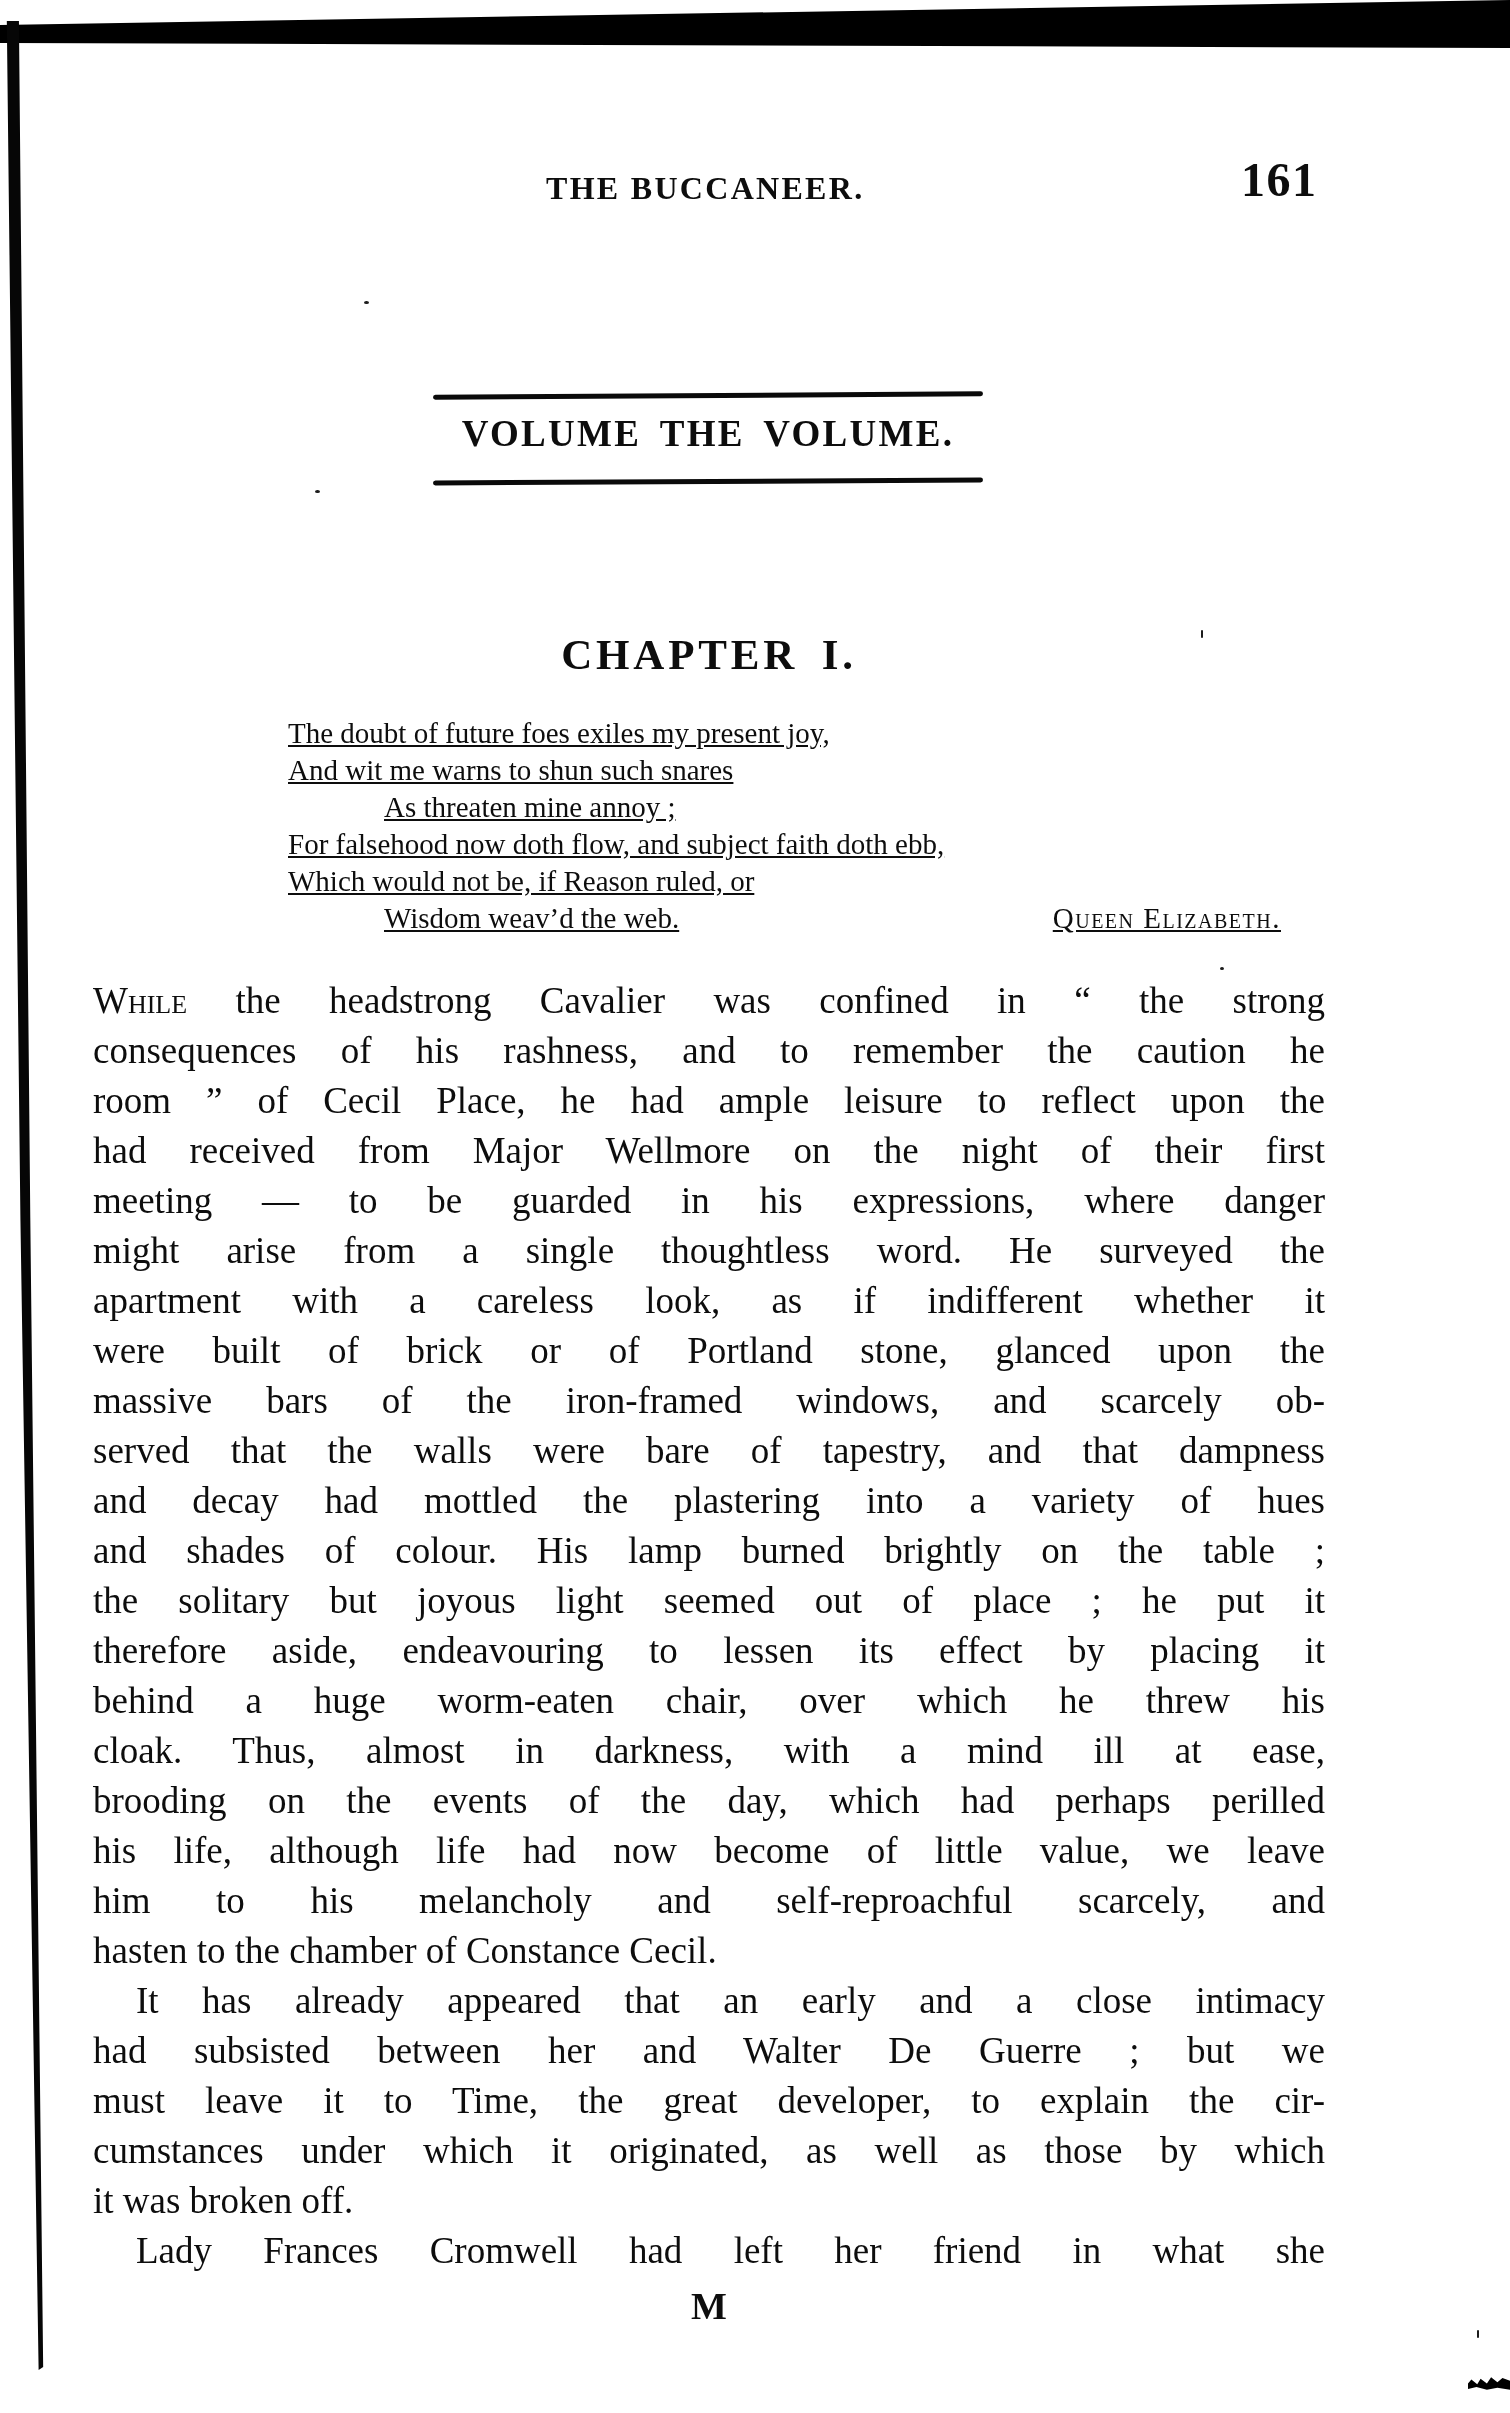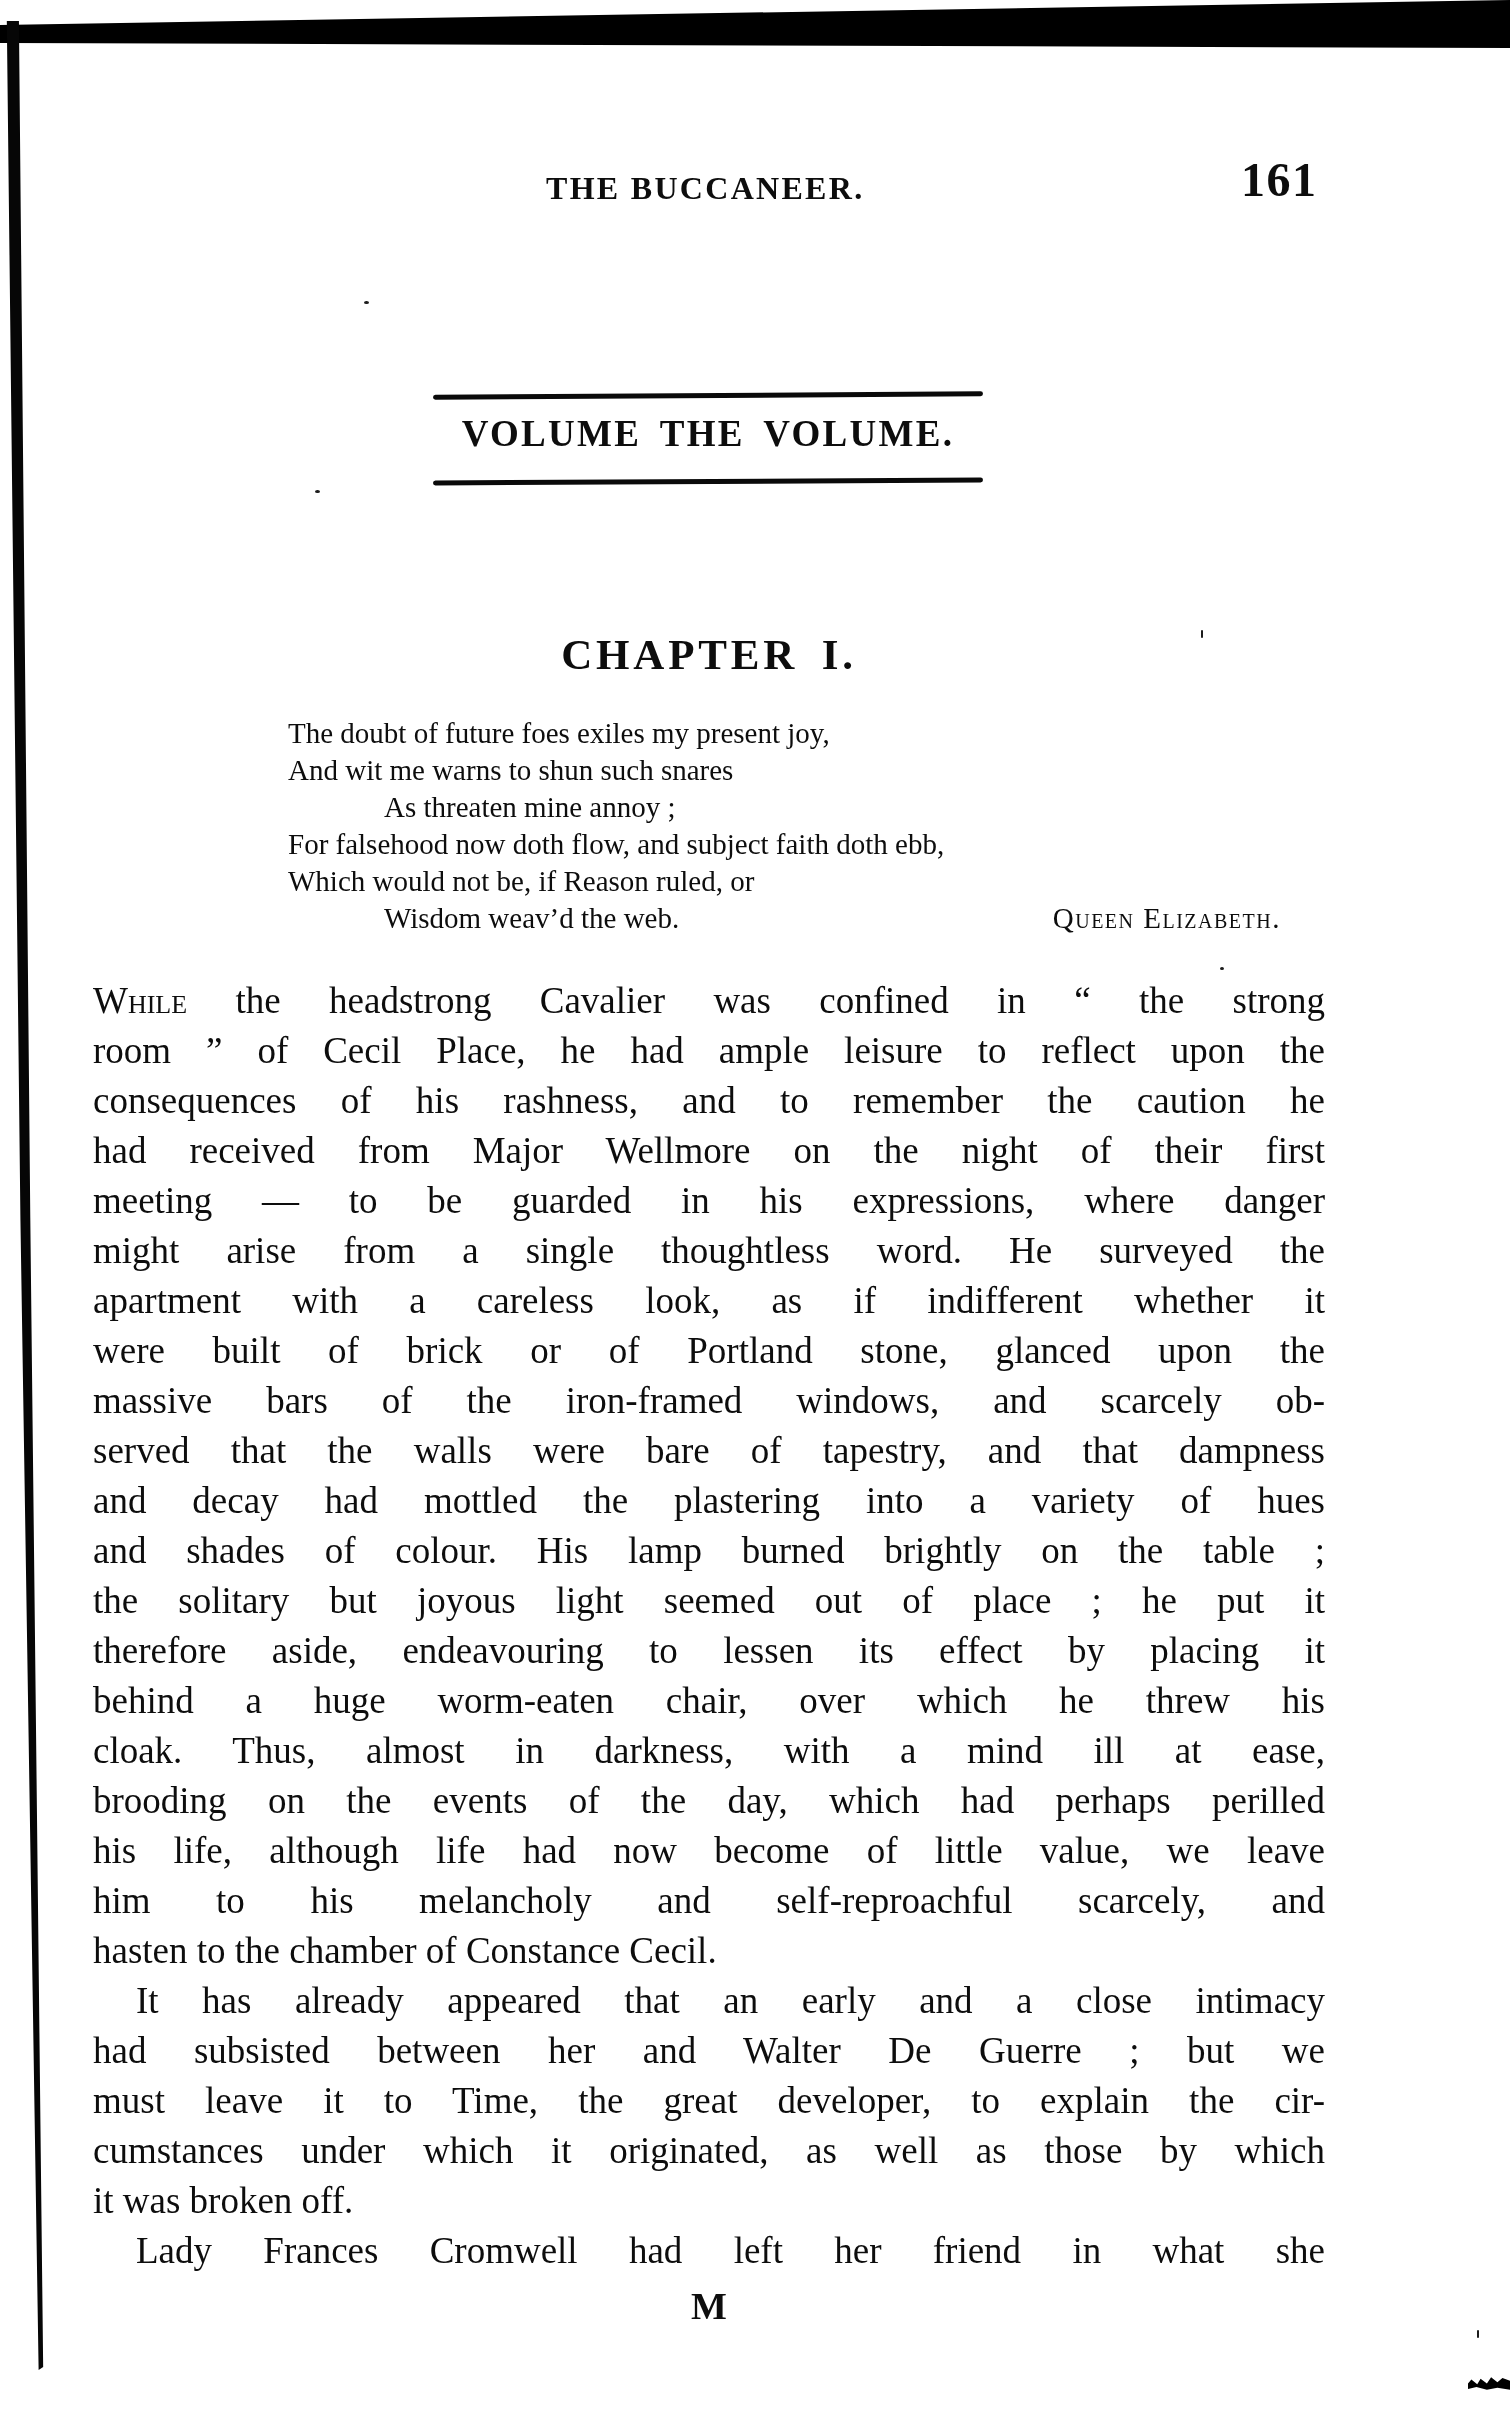--- a/index.html
+++ b/index.html
@@ -27,21 +27,21 @@
   .rule-bottom{top:479px;transform:rotate(-0.30deg);}
   .volume-title{position:absolute;left:433px;top:415px;width:550px;text-align:center;
     font-size:37px;font-weight:700;letter-spacing:2.3px;word-spacing:7.6px;line-height:1;white-space:nowrap;}
 
   
   .chapter-title{position:absolute;left:93px;top:633px;width:1232px;text-align:center;
     font-size:43px;font-weight:700;letter-spacing:3.8px;word-spacing:9.1px;line-height:1;}
 
   
   .epigraph{position:absolute;left:288px;top:715px;width:993px;}
-  .ep-line{font-size:29px;line-height:37px;white-space:nowrap;display:flex;align-items:center;}
+  .ep-line{font-size:29px;line-height:37px;white-space:nowrap;display:flex;align-items:center;text-decoration:underline;}
   .ep-indent{padding-left:96px;}
   .attribution{margin-left:auto;font-variant:small-caps;letter-spacing:1.5px;font-size:29px;}
 
   
   .body-text{position:absolute;left:93px;top:976px;width:1232px;}
   .b-line{font-size:37px;line-height:50px;height:50px;text-align:justify;text-align-last:justify;}
   .b-line.no-j{text-align-last:left;}
   .b-line.p-indent{text-indent:43px;}
   .sc{font-variant:small-caps;}
 
@@ -90,22 +90,22 @@
         <span>Which would not be, if Reason ruled, or</span>
       </div>
       <div class="ep-line ep-indent">
         <span>Wisdom weav’d the web.</span>
         <span class="attribution">Queen Elizabeth.</span>
       </div>
     </div>
 
   <div class="body-text" id="body-text">
       <div class="b-line"><span>W</span><span class="sc">hile</span> the headstrong Cavalier was confined in “ the strong</div>
+      <div class="b-line">consequences of his rashness, and to remember the caution he</div>
       <div class="b-line">room ” of Cecil Place, he had ample leisure to reflect upon the</div>
-      <div class="b-line">consequences of his rashness, and to remember the caution he</div>
       <div class="b-line">had received from Major Wellmore on the night of their first</div>
       <div class="b-line">meeting — to be guarded in his expressions, where danger</div>
       <div class="b-line">might arise from a single thoughtless word.  He surveyed the</div>
       <div class="b-line">apartment with a careless look, as if indifferent whether it</div>
       <div class="b-line">were built of brick or of Portland stone, glanced upon the</div>
       <div class="b-line">massive bars of the iron-framed windows, and scarcely ob-</div>
       <div class="b-line">served that the walls were bare of tapestry, and that dampness</div>
       <div class="b-line">and decay had mottled the plastering into a variety of hues</div>
       <div class="b-line">and shades of colour.  His lamp burned brightly on the table ;</div>
       <div class="b-line">the solitary but joyous light seemed out of place ; he put it</div>

